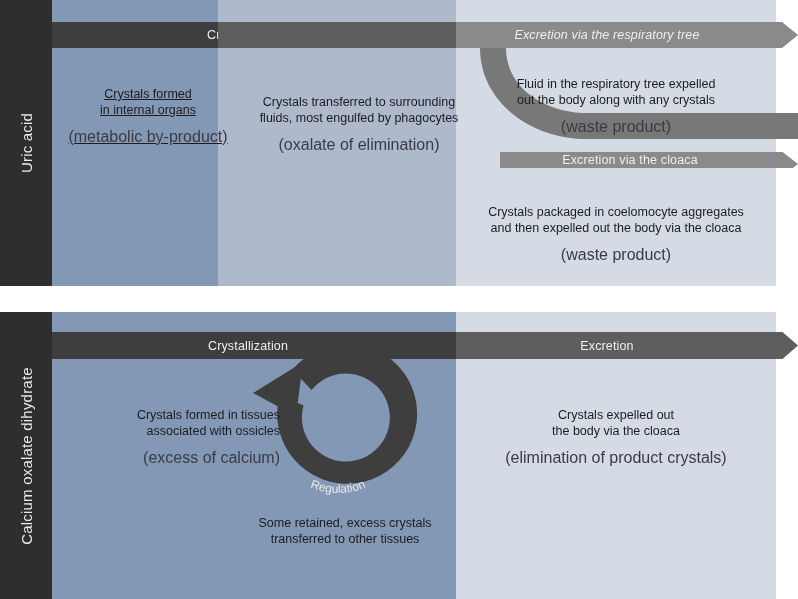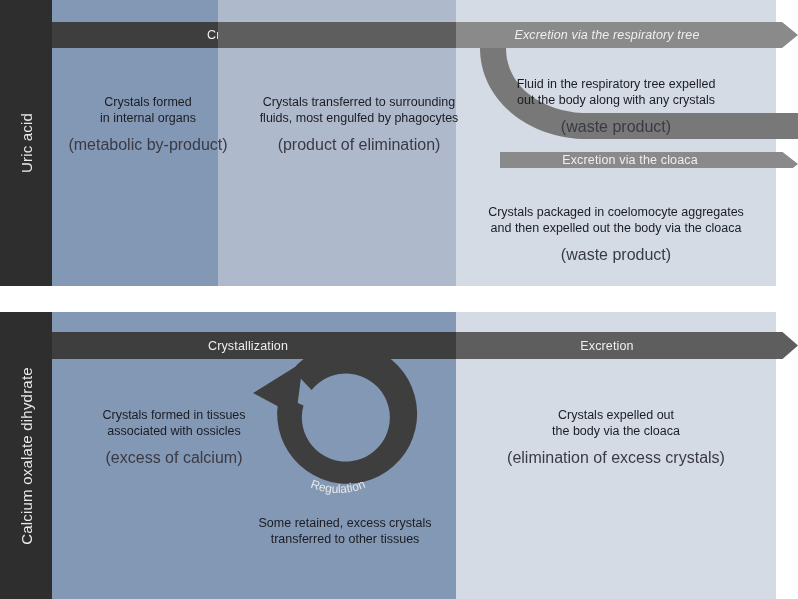--- a/index.html
+++ b/index.html
@@ -138,27 +138,27 @@
     line-height: 16px;
   }
   .txt .sub {
     display: block;
     margin-top: 11px;
     font-size: 16px;
     color: #3a3a46;
   }
 
   
-  #u-t1 { left: 52px;  top: 94px;  width: 192px; }
+  #u-t1 { left: 52px;  top: 86px;  width: 192px; text-decoration: underline; }
   #u-t2 { left: 218px; top: 94px;  width: 282px; }
   #u-t3 { left: 468px; top: 76px;  width: 296px; }
   #u-t4 { left: 462px; top: 204px; width: 308px; }
 
   
-  #c-t1 { left: 62px;  top: 407px; width: 224px; }
+  #c-t1 { left: 56px;  top: 407px; width: 224px; text-align: right; }
   #c-t2 { left: 220px; top: 515px; width: 250px; }
   #c-t3 { left: 480px; top: 407px; width: 272px; }
 
   
   #c-circle {
     position: absolute;
     left: 246px;
     top: 348px;
     width: 190px;
     height: 150px;
@@ -203,21 +203,21 @@
     <div class="arrow arrow-light" id="u-arrow4">
       <span>Excretion via the cloaca</span>
     </div>
 
     <div class="txt" id="u-t1">
       <span>Crystals formed<br>in internal organs</span>
       <span class="sub">(metabolic by-product)</span>
     </div>
     <div class="txt" id="u-t2">
       <span>Crystals transferred to surrounding<br>fluids, most engulfed by phagocytes</span>
-      <span class="sub">(product of elimination)</span>
+      <span class="sub">(oxalate of elimination)</span>
     </div>
     <div class="txt" id="u-t3">
       <span>Fluid in the respiratory tree expelled<br>out the body along with any crystals</span>
       <span class="sub">(waste product)</span>
     </div>
     <div class="txt" id="u-t4">
       <span>Crystals packaged in coelomocyte aggregates<br>and then expelled out the body via the cloaca</span>
       <span class="sub">(waste product)</span>
     </div>
 
@@ -266,14 +266,14 @@
 
 <div class="txt" id="c-t1">
   <span>Crystals formed in tissues<br>associated with ossicles</span>
   <span class="sub">(excess of calcium)</span>
 </div>
 <div class="txt" id="c-t2">
   <span>Some retained, excess crystals<br>transferred to other tissues</span>
 </div>
 <div class="txt" id="c-t3">
   <span>Crystals expelled out<br>the body via the cloaca</span>
-  <span class="sub">(elimination of excess crystals)</span>
+  <span class="sub">(elimination of product crystals)</span>
 </div>
 
 </body></html>

